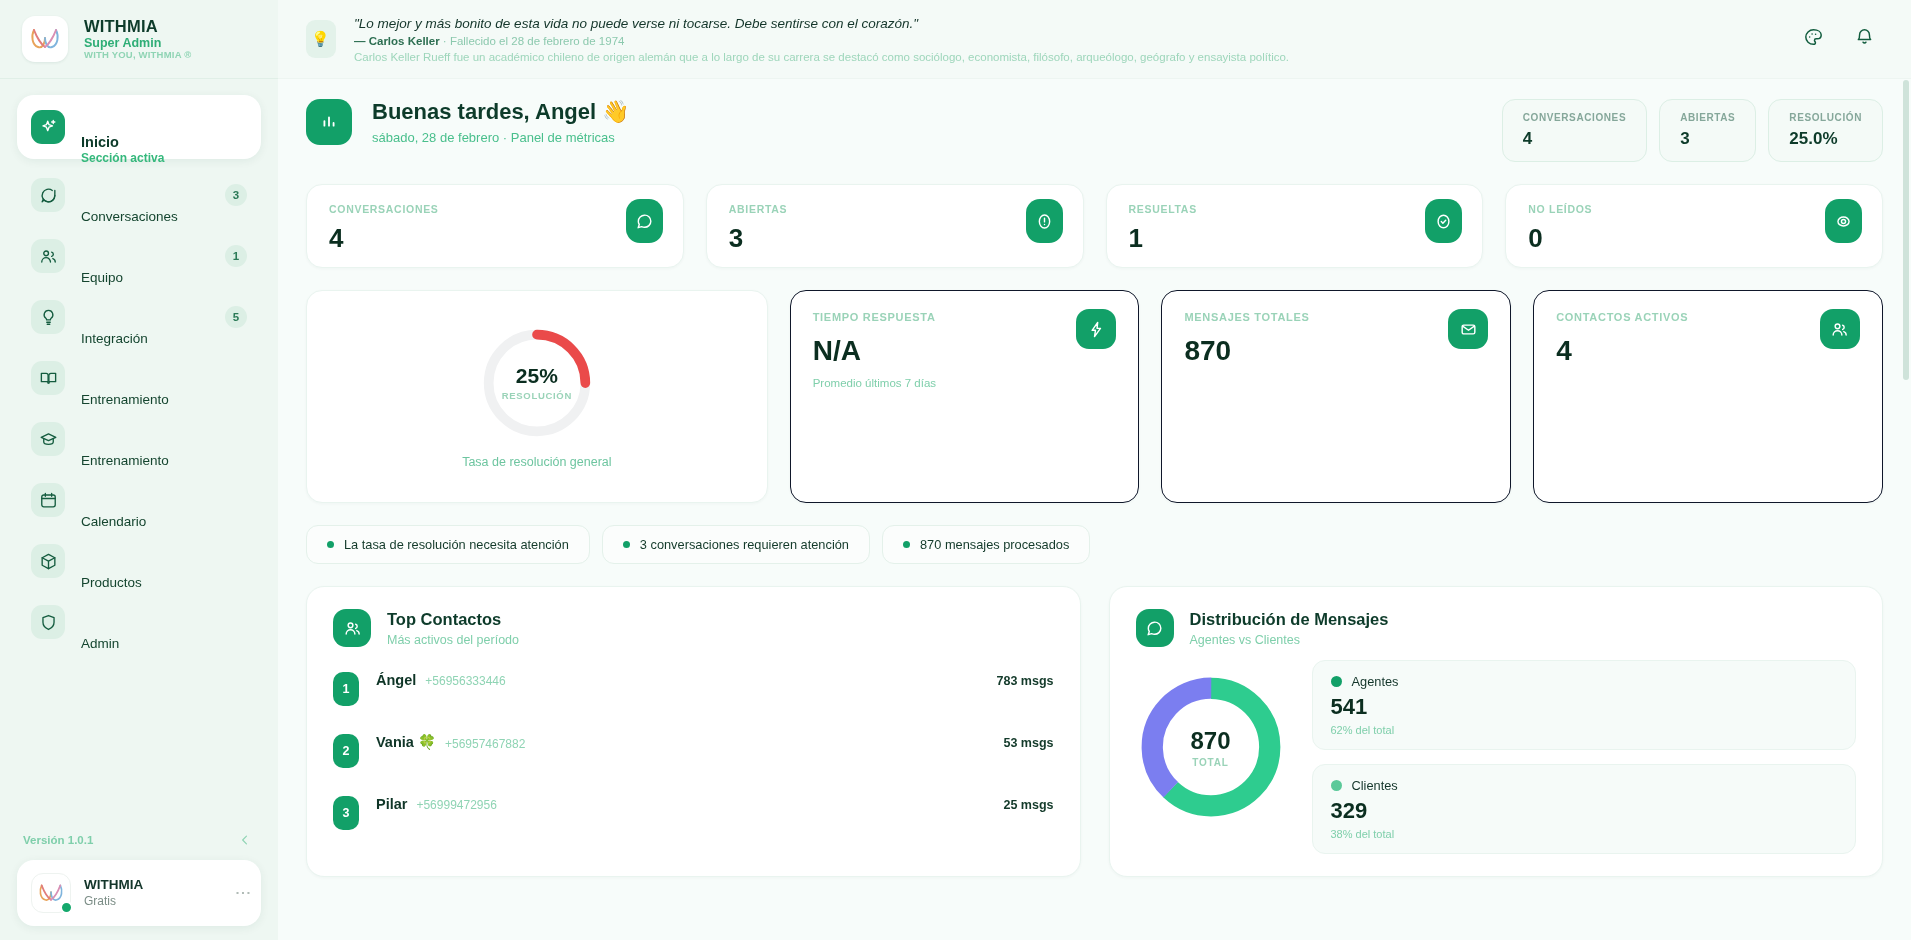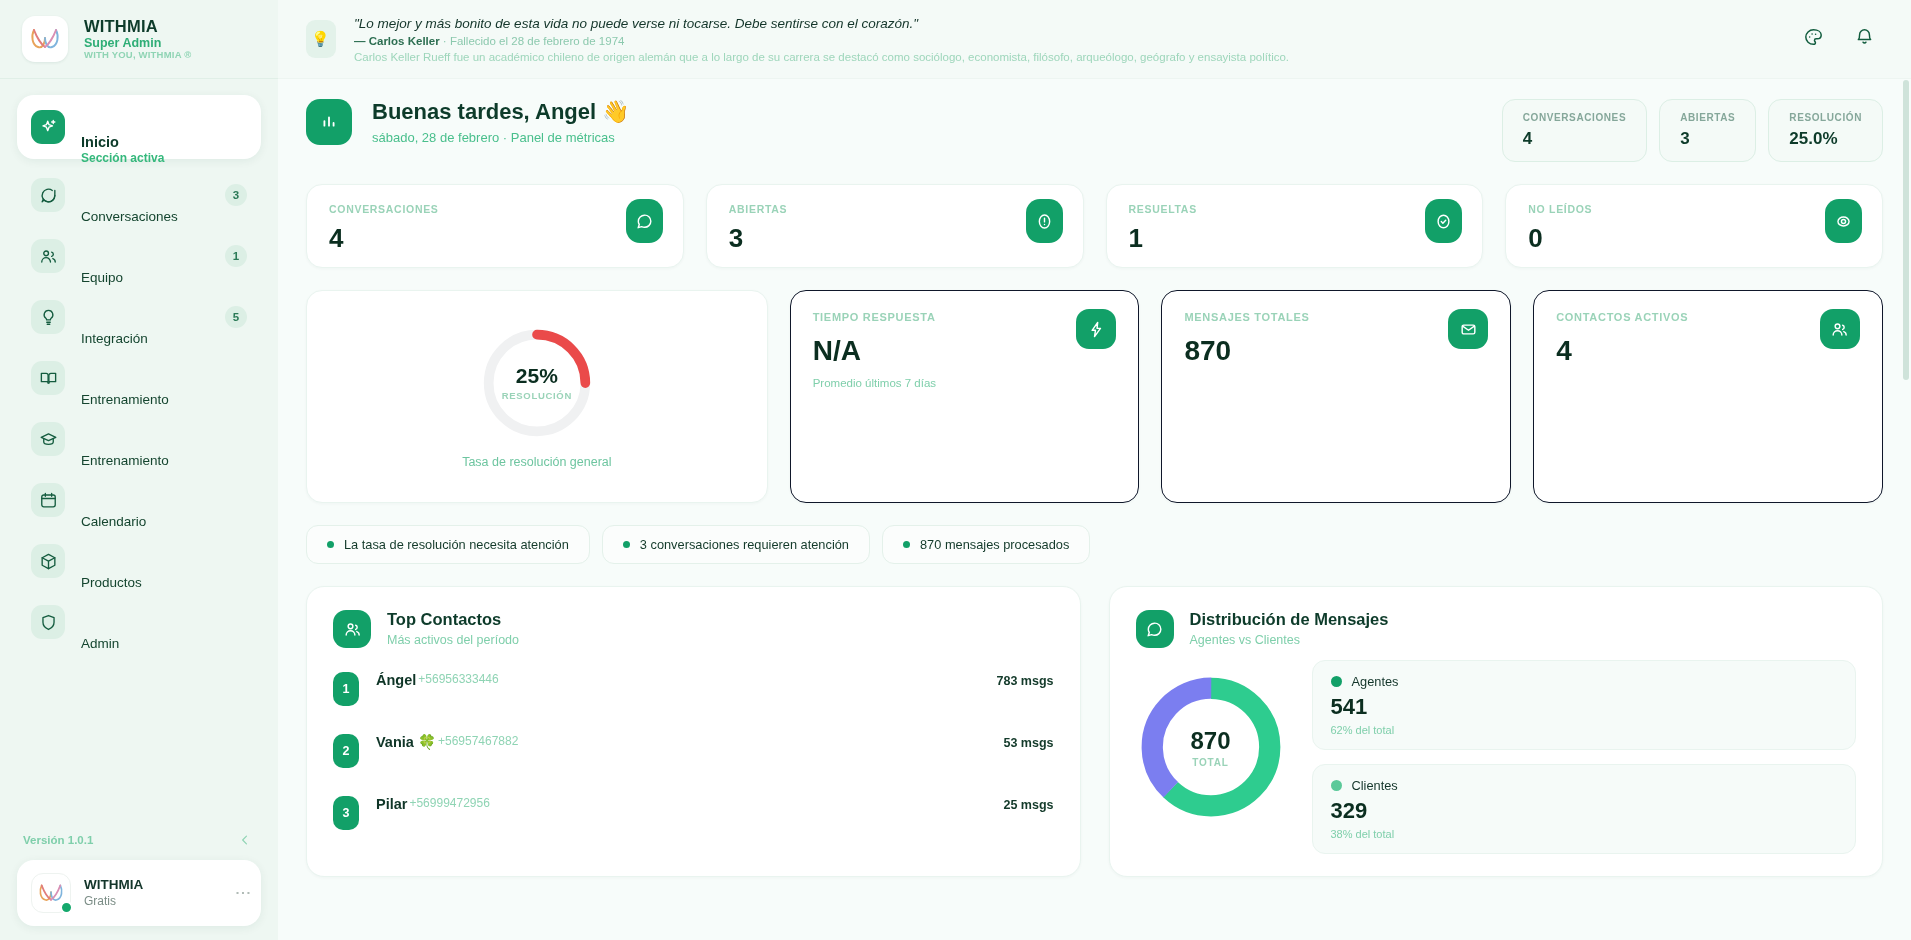--- a/index.html
+++ b/index.html
@@ -159,36 +159,36 @@
   .chips { display: flex; gap: 12px; margin-top: 22px; }
   .chip { border: 1px solid #e4f1ea; background: #fbfdfc; border-radius: 12px;
           padding: 11px 20px; font-size: 12.8px; color: #133a2a; display: flex;
           align-items: center; gap: 10px; cursor: pointer; }
   .chip-dot { width: 7px; height: 7px; border-radius: 50%; background: #12a068; flex: 0 0 7px; }
 
   .panels { display: grid; grid-template-columns: 1fr 1fr; gap: 28px; margin-top: 22px; }
   .panel { background: #fff; border: 1px solid #e9f4ef; border-radius: 18px;
            padding: 22px 26px; box-shadow: 0 1px 3px rgba(16,70,50,.035);
            min-height: 260px; }
-  .panel-head { display: flex; align-items: flex-end; gap: 16px; }
+  .panel-head { display: flex; align-items: flex-start; gap: 16px; }
   .panel-ico { width: 38px; height: 38px; border-radius: 13px; background: #12a068;
                display: flex; align-items: center; justify-content: center; flex: 0 0 38px; }
   .panel-ico svg { width: 19px; height: 19px; stroke: #fff; fill: none; stroke-width: 1.8;
                    stroke-linecap: round; stroke-linejoin: round; }
   .panel-title { font-size: 16.5px; font-weight: 700; color: #0d3b2a; line-height: 1.3; }
   .panel-sub { font-size: 12.5px; color: #7fcfab; }
 
   .contact-list { margin-top: 24px; display: flex; flex-direction: column; gap: 28px; }
   .contact { display: flex; gap: 17px; align-items: flex-start; }
   .rank { width: 26px; height: 34px; border-radius: 10px; background: #12a068; color: #fff;
           font-size: 12.5px; font-weight: 700; display: flex; align-items: center;
           justify-content: center; flex: 0 0 26px; }
   .c-body { flex: 1; min-width: 0; }
   .c-top { display: flex; align-items: baseline; justify-content: space-between; }
-  .c-left { display: flex; align-items: flex-start; gap: 2px; }
+  .c-left { display: flex; align-items: flex-end; gap: 9px; }
   .c-name { font-size: 14.5px; font-weight: 700; color: #0f3527; }
   .c-phone { font-size: 12px; color: #8fd4b4; }
   .c-count { font-size: 12.5px; font-weight: 700; color: #133a2a; }
   .c-bar-bg { margin-top: 9px; height: 6px; border-radius: 4px; background: #eef5f2; width: 100%; }
   .c-bar { height: 6px; border-radius: 4px; background: #14a06a; }
 
   .dist-body { margin-top: 12px; display: flex; gap: 26px; align-items: flex-start; }
   .donut-wrap { position: relative; width: 150px; height: 150px; flex: 0 0 150px; margin-top: 12px; }
   .donut-center { position: absolute; inset: 0; display: flex; flex-direction: column;
                   align-items: center; justify-content: center; gap: 2px; }

